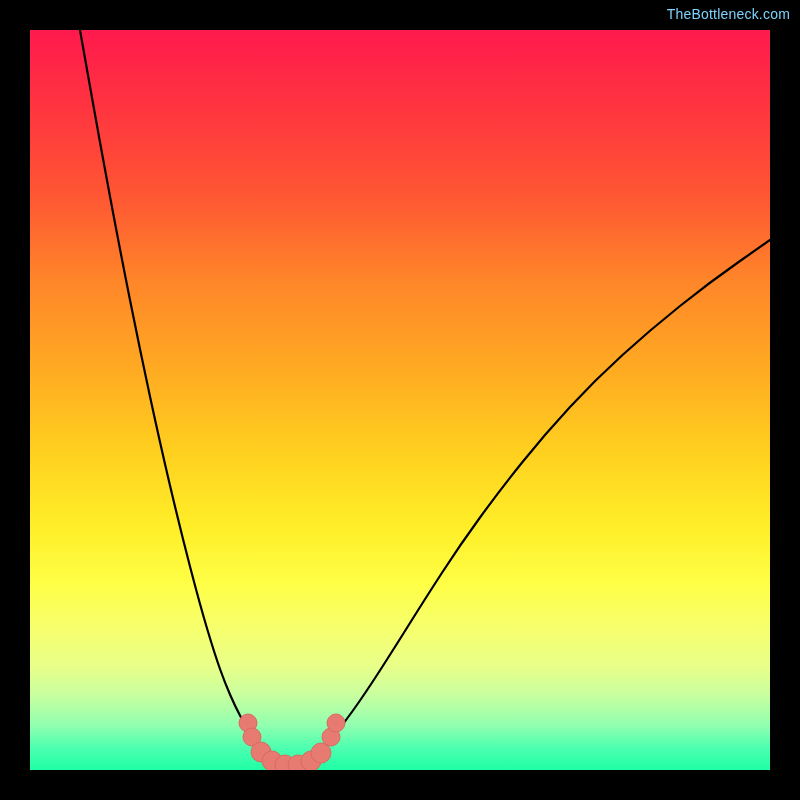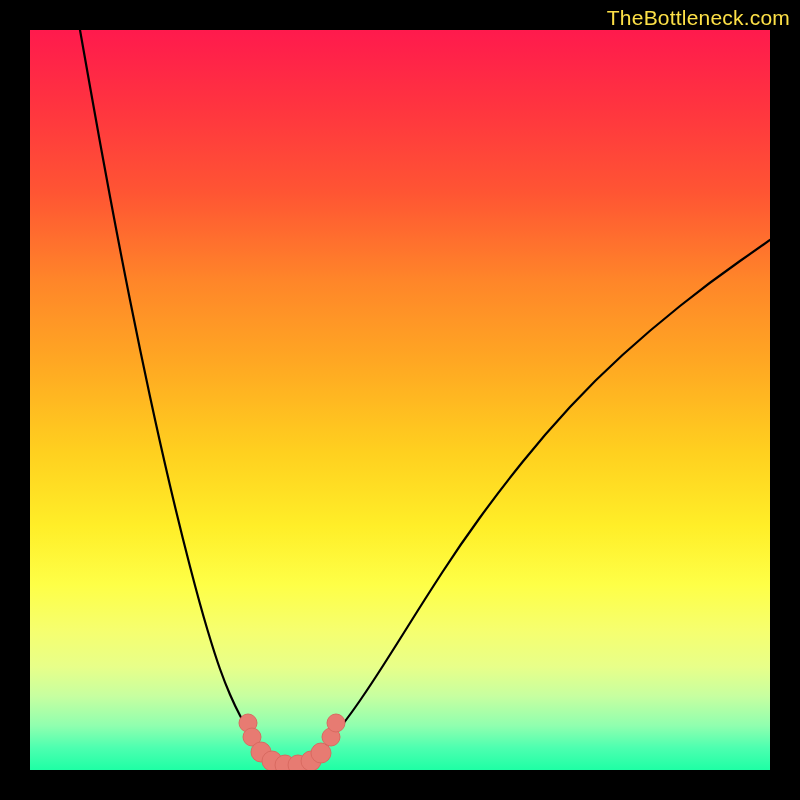--- a/index.html
+++ b/index.html
@@ -47,23 +47,23 @@
       #1effa5 100%);
   }
   svg.curve {
     position: absolute;
     inset: 0;
   }
   .watermark {
     position: absolute;
     top: 6px;
     right: 10px;
-    font-size: 21px;
+    font-size: 14px;
     font-weight: 500;
-    color: #fde047;
+    color: #7dd3fc;
     letter-spacing: 0.2px;
     user-select: none;
   }
 </style>
 </head>
 <body>
 
 <div class="frame">
   <div class="plot">
     <div class="gradient"></div>

